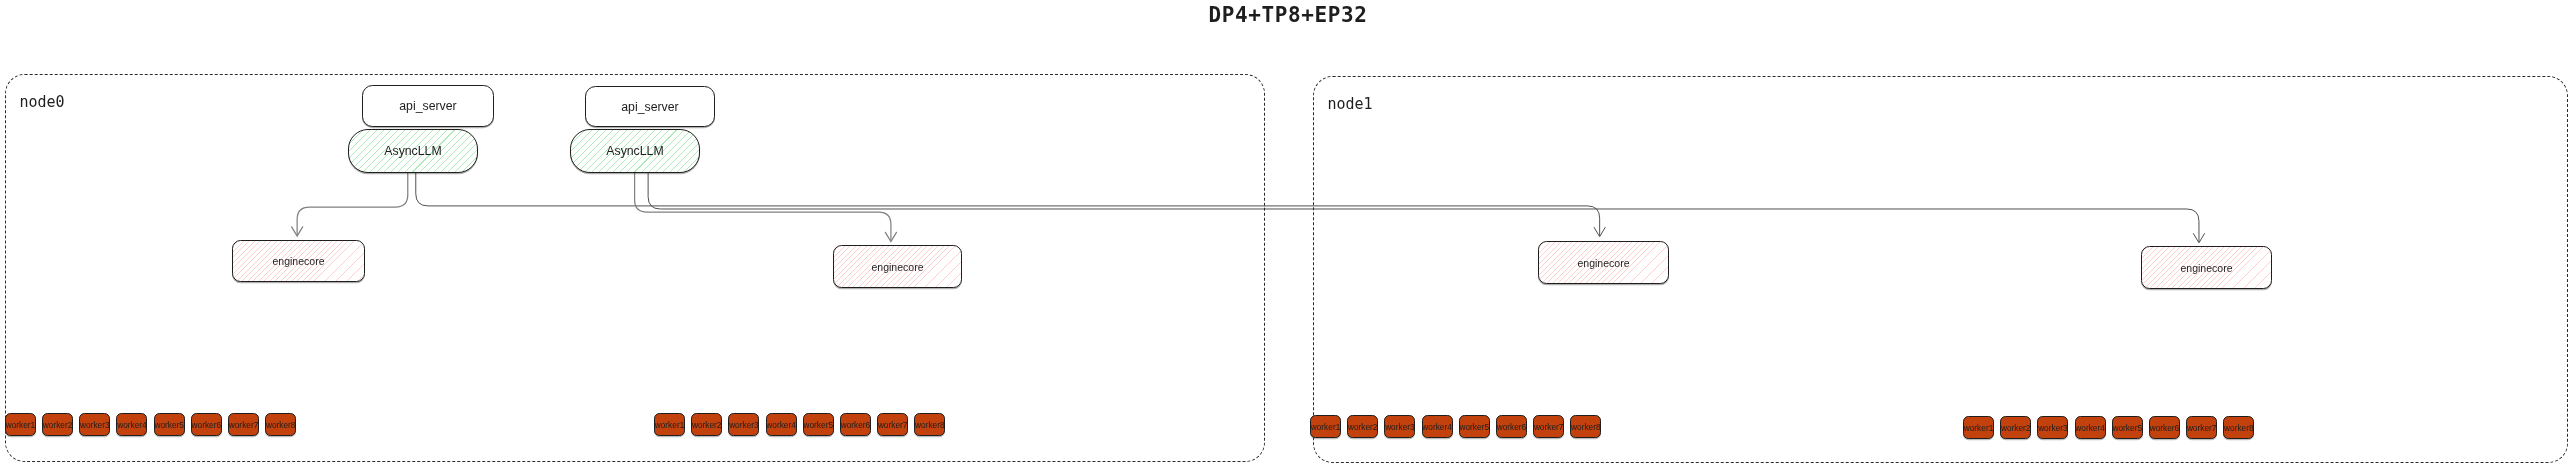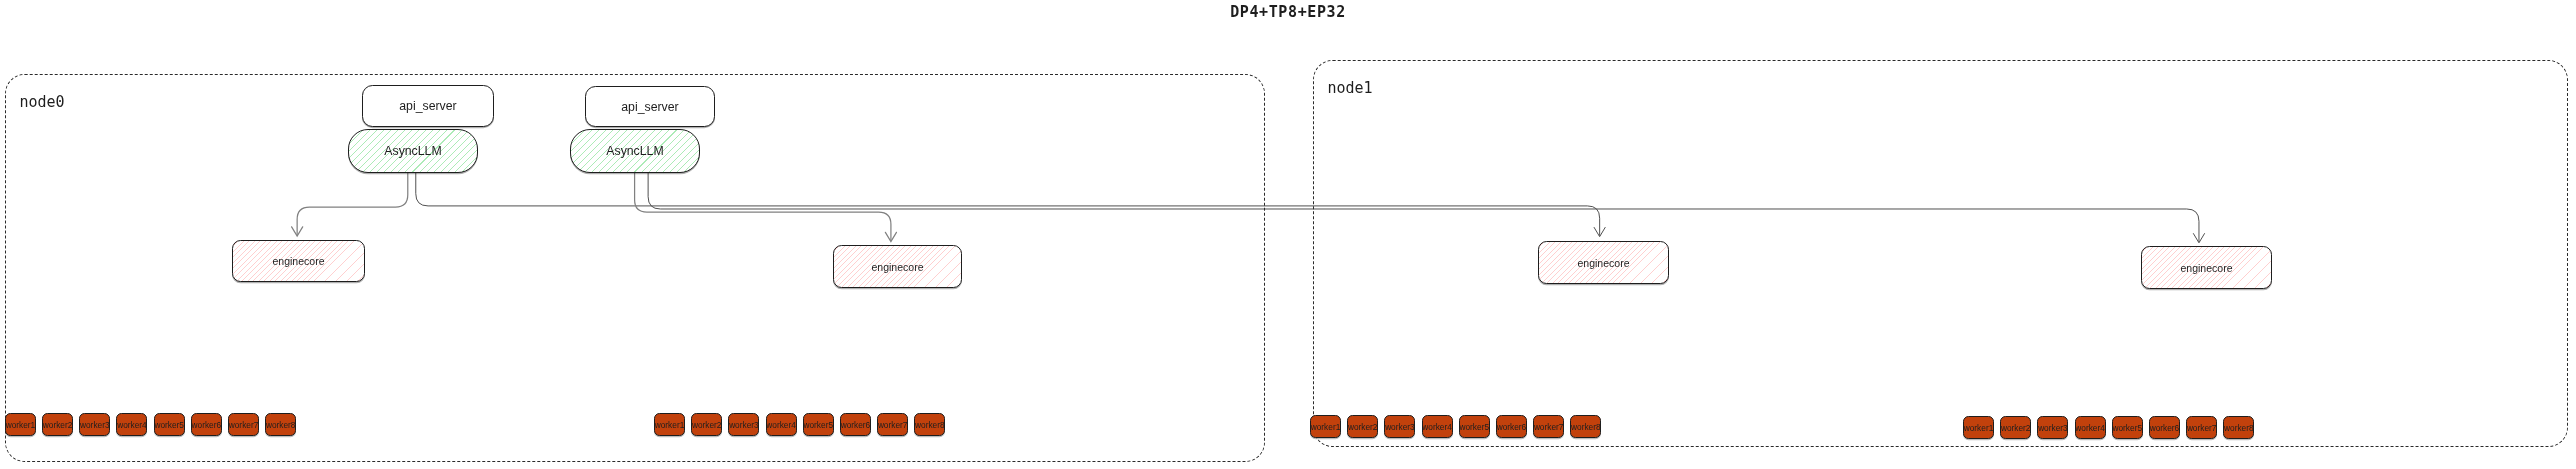--- a/index.html
+++ b/index.html
@@ -1,19 +1,19 @@
 <!DOCTYPE html>
 <html style="font-size:9.8px"><head>
 <meta charset="utf-8">
 <style>
   html,body{margin:0;padding:0;background:#ffffff;}
   .canvas{position:relative;width:2576px;height:469px;background:#ffffff;overflow:hidden;
           font-family:"Liberation Sans", sans-serif;color:#1e1e1e;}
   .title{position:absolute;top:2.5px;left:50%;transform:translateX(-50%);
-         font-family:"DejaVu Sans Mono", monospace;font-size:15px;font-weight:600;
+         font-family:"DejaVu Sans Mono", monospace;font-size:21px;font-weight:600;
          letter-spacing:0.6px;white-space:nowrap;}
   .node{position:absolute;border:1.2px dashed #2b2b2b;border-radius:19.7px;background:transparent;}
   .node-label{position:absolute;left:13.5px;top:9.8px;
               font-family:"DejaVu Sans Mono", monospace;font-size:15px;font-weight:500;margin-top:8px;}
   .box{position:absolute;display:flex;align-items:center;justify-content:center;
        background:#ffffff;border:1.2px solid #1e1e1e;box-sizing:border-box;
        box-shadow:0 1.2px 0 rgba(30,30,30,0.35);}
   .api{border-radius:10.5px;font-size:12.3px;margin-left:16px;}
   .llm{border-radius:20px;font-size:12.3px;
        background-image:repeating-linear-gradient(135deg,
@@ -57,21 +57,21 @@
     <g stroke="#4d4d4d" stroke-width="1.6" fill="none" stroke-linecap="round">
       <path d="M1053,281 L1053,320 Q1053,340 1073,340 L3556,340 Q3576,340 3576,360 L3576,393"></path>
       <path d="M3567,380 L3576,395 L3585,380"></path>
     </g>
   </svg>
 
   <div class="node" style="left:4.9px;top:74px;width:1258px;height:386px;">
     <div class="node-label">node0</div>
   </div>
 
-  <div class="node" style="left:1313px;top:60px;width:1253px;height:385px;">
+  <div class="node" style="left:1313px;top:76px;width:1253px;height:385px;">
     <div class="node-label">node1</div>
   </div>
 
   <div class="box api" style="left:346px;top:85px;width:132px;height:42px;">api_server</div>
   <div class="box llm" style="left:348px;top:129px;width:130px;height:44px;">AsyncLLM</div>
 
   <div class="box api" style="left:569px;top:86px;width:130px;height:41px;">api_server</div>
   <div class="box llm" style="left:570px;top:129px;width:130px;height:44px;">AsyncLLM</div>
 
   <div class="box ec" style="left:232px;top:240px;width:133px;height:42px;">enginecore</div>

